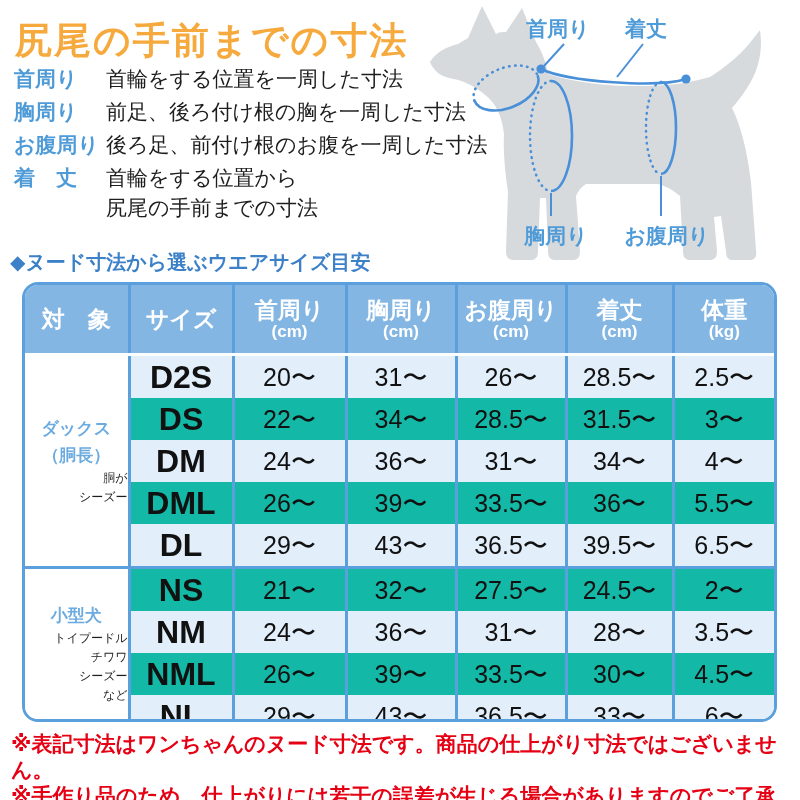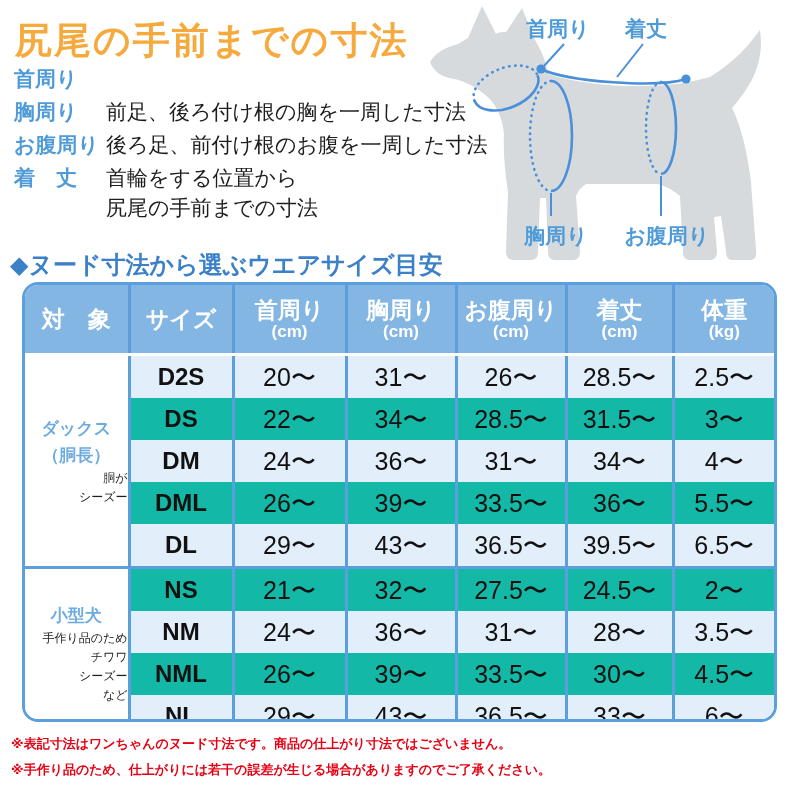--- a/index.html
+++ b/index.html
@@ -22,21 +22,21 @@
   .legend-def{font-size:21px;color:#1d1d1d;line-height:30px;}
   .legend-def .line2{display:block;}
   
   .diagram{position:absolute;left:418px;top:0;width:382px;height:272px;}
   .dia-label{font-size:21px;font-weight:bold;fill:#4E9BD8;text-anchor:middle;}
   .measure{stroke:#4A90D9;stroke-width:2.6;fill:none;}
   .measure.dot{stroke-dasharray:0.5 5.5;stroke-linecap:round;}
   .leader{stroke:#4A90D9;stroke-width:2;fill:none;}
   
   .section-title{
-    position:absolute;left:10px;top:249px;font-size:24px;font-weight:bold;color:#3C80C8;
+    position:absolute;left:10px;top:249px;font-size:20px;font-weight:bold;color:#3C80C8;
   }
   
   .table-wrap{
     position:absolute;left:22px;top:282px;width:749px;height:434px;
     border:3px solid #5BA0DC;border-radius:16px;overflow:hidden;background:#fff;
   }
   table.size-table{border-collapse:collapse;table-layout:fixed;width:749px;}
   .size-table th{
     background:#84B6E3;color:#fff;font-weight:bold;height:62px;
     border-right:3px solid #5BA0DC;border-bottom:3px solid #fff;
@@ -45,39 +45,40 @@
   .size-table th .hl{display:block;font-size:23px;line-height:26px;}
   .size-table th .hu{display:block;font-size:17px;line-height:18px;font-weight:bold;}
   .size-table th.noc .hl{line-height:62px;}
   .size-table th:last-child,.size-table td:last-child{border-right:none;}
   .size-table td{
     border-right:3px solid #5BA0DC;text-align:center;vertical-align:middle;
     height:42px;padding:0;font-size:25px;color:#111;
   }
   .size-table tr.odd td{background:#E2EFFA;}
   .size-table tr.even td{background:#14b8a6;}
-  .size-table td.size{font-weight:bold;font-size:24px;margin-left:28px;}
+  .size-table td.size{font-weight:bold;font-size:32px;margin-left:28px;}
   .size-table td.group{background:#fff !important;vertical-align:middle;}
   .size-table tr.gb td{border-top:3px solid #5BA0DC;}
   .gname{font-size:17px;font-weight:bold;color:#6CABDF;line-height:27px;text-align:center;}
   .gsub{font-size:12px;color:#1d1d1d;line-height:19px;text-align:right;}
   
   .notes{position:absolute;left:11px;top:731px;width:780px;}
-  .note-line{font-size:13px;font-weight:bold;color:#E60014;line-height:26px;}
+  .note-line{font-size:21px;font-weight:bold;color:#E60014;line-height:26px;}
 </style>
 </head>
 <body>
 
 <div class="stage">
 
   <div class="page-title">尻尾の手前までの寸法</div>
 
   <div class="legend">
     <div class="legend-row">
       <span class="legend-term">首周り</span>
+      <span class="legend-def">首輪をする位置を一周した寸法</span>
     </div>
     <div class="legend-row">
       <span class="legend-term">胸周り</span>
       <span class="legend-def">前足、後ろ付け根の胸を一周した寸法</span>
     </div>
     <div class="legend-row">
       <span class="legend-term">お腹周り</span>
       <span class="legend-def">後ろ足、前付け根のお腹を一周した寸法</span>
     </div>
     <div class="legend-row tall">
@@ -224,21 +225,21 @@
           <td class="size">DL</td>
           <td class="val">29〜</td>
           <td class="val">43〜</td>
           <td class="val">36.5〜</td>
           <td class="val">39.5〜</td>
           <td class="val">6.5〜</td>
         </tr>
         <tr class="even gb">
           <td class="group" rowspan="4">
             <div class="gname">小型犬</div>
-            <div class="gsub">手作り品のため</div>
+            <div class="gsub">トイプードル</div>
             <div class="gsub">チワワ</div>
             <div class="gsub">シーズー</div>
             <div class="gsub">など</div>
           </td>
           <td class="size">NS</td>
           <td class="val">21〜</td>
           <td class="val">32〜</td>
           <td class="val">27.5〜</td>
           <td class="val">24.5〜</td>
           <td class="val">2〜</td>

